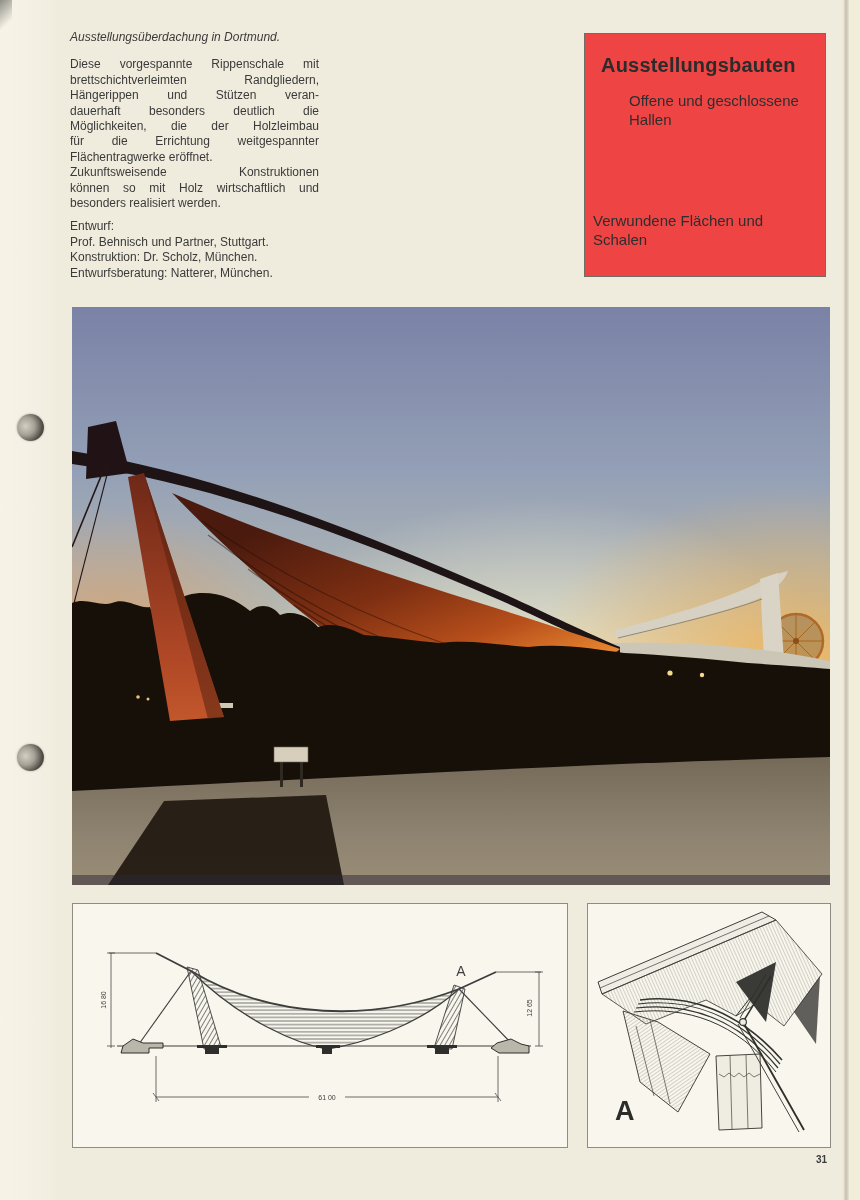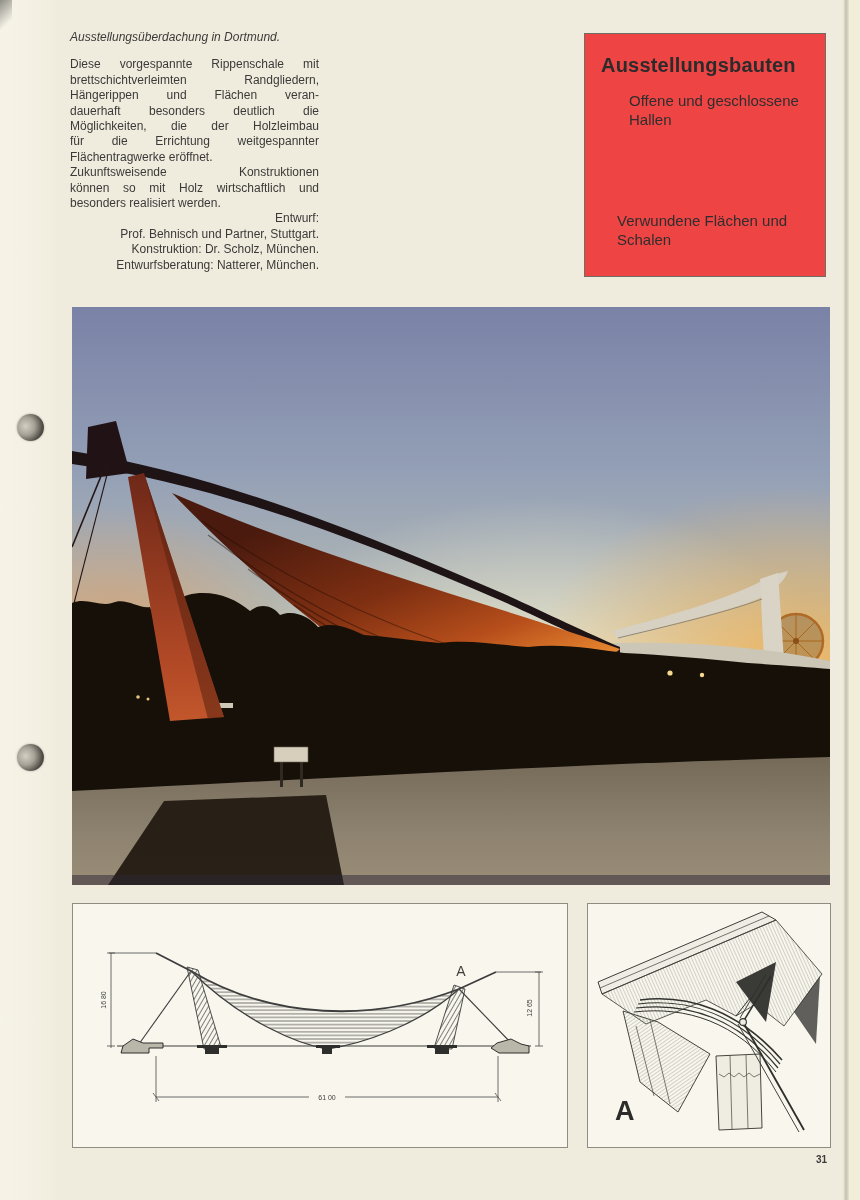--- a/index.html
+++ b/index.html
@@ -19,29 +19,29 @@
   .hole{position:absolute;width:27px;height:27px;border-radius:50%;
     background:radial-gradient(circle at 32% 45%,#d3d0c3 0%,#a5a196 38%,#4c4a43 72%,#5d5a52 100%);
     box-shadow:0 0 2px rgba(80,78,70,.5);}
   .hole.h1{left:17px;top:414px;}
   .hole.h2{left:17px;top:744px;}
 
   .intro{position:absolute;left:70px;top:30px;width:249px;font-size:12px;line-height:15.4px;}
   .intro .lead{margin:0 0 12px 0;font-style:italic;}
   .intro .bl{text-align:justify;text-align-last:justify;}
   .intro .bl.last{text-align:left;text-align-last:left;}
-  .credits{margin-top:0;text-align:right;}
+  .credits{margin-top:8px;}
 
   .title-box{position:absolute;left:584px;top:33px;width:242px;height:244px;
     border:1.5px solid #6f6e64;box-sizing:border-box;background:#ef4444;}
   .title-box .tb-title{position:absolute;left:16px;top:20px;width:210px;
     font-size:20px;font-weight:bold;letter-spacing:.2px;color:#2b2b2b;}
   .title-box .tb-sub1{position:absolute;left:16px;top:58px;width:200px;
     font-size:15px;line-height:18.5px;color:#2e2e2e;margin-left:28px;}
-  .title-box .tb-sub2{position:absolute;left:32px;top:178px;width:200px;
+  .title-box .tb-sub2{position:absolute;left:8px;top:178px;width:200px;
     font-size:15px;line-height:18.5px;color:#2e2e2e;}
 
   .photo{position:absolute;left:72px;top:307px;width:758px;height:578px;background:#9aa2b2;}
   .photo svg{display:block;}
 
   .draw-box{position:absolute;background:#f8f6ed;border:1.2px solid #8f8d82;box-sizing:border-box;}
   .draw-box.section{left:72px;top:903px;width:496px;height:245px;}
   .draw-box.detail{left:587px;top:903px;width:244px;height:245px;}
   .draw-box svg{display:block;}
 
@@ -53,21 +53,21 @@
 <div class="left-strip"></div>
 <div class="corner-mark"></div>
 <div class="hole h1"></div>
 <div class="hole h2"></div>
 
 <div class="intro">
   <p class="lead">Ausstellungsüberdachung in Dortmund.</p>
   <div>
     <div class="bl">Diese vorgespannte Rippenschale mit</div>
     <div class="bl">brettschichtverleimten Randgliedern,</div>
-    <div class="bl">Hängerippen und Flächen veran-</div>
+    <div class="bl">Hängerippen und Stützen veran-</div>
     <div class="bl">dauerhaft besonders deutlich die</div>
     <div class="bl">Möglichkeiten, die der Holzleimbau</div>
     <div class="bl">für die Errichtung weitgespannter</div>
     <div class="bl last">Flächentragwerke eröffnet.</div>
     <div class="bl">Zukunftsweisende Konstruktionen</div>
     <div class="bl">können so mit Holz wirtschaftlich und</div>
     <div class="bl last">besonders realisiert werden.</div>
   </div>
   <div class="credits">
     <div>Entwurf:</div>

